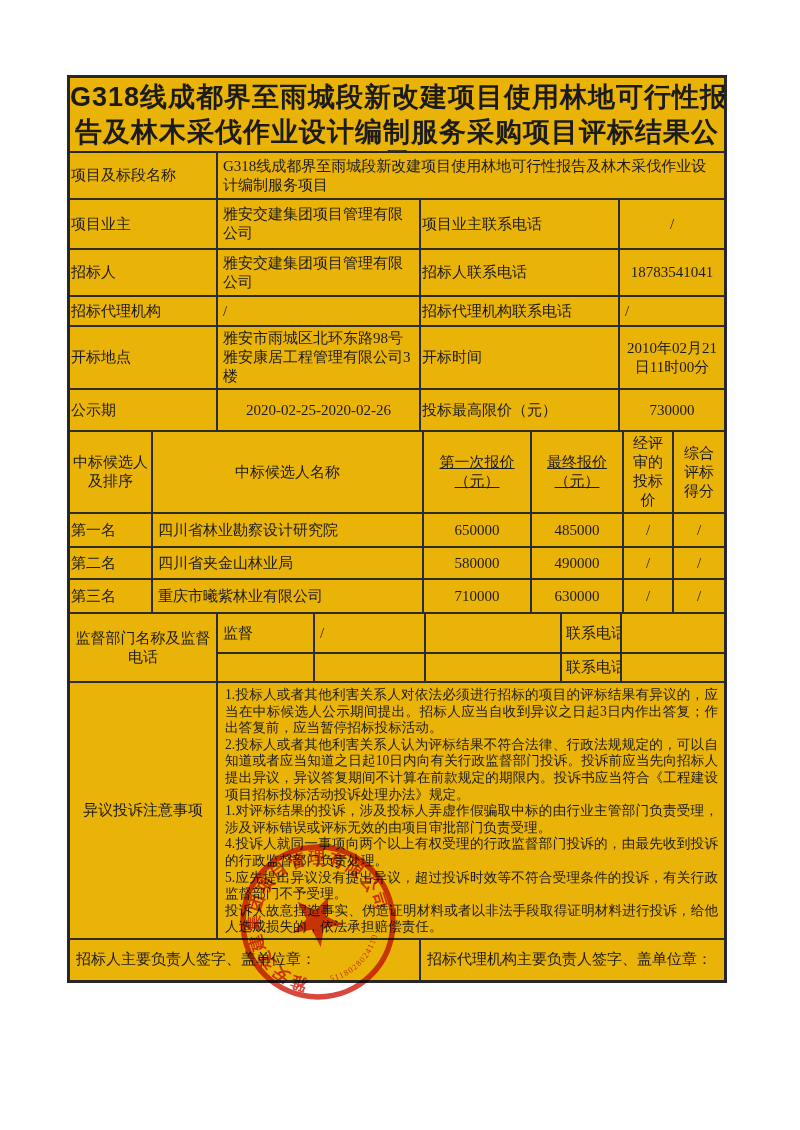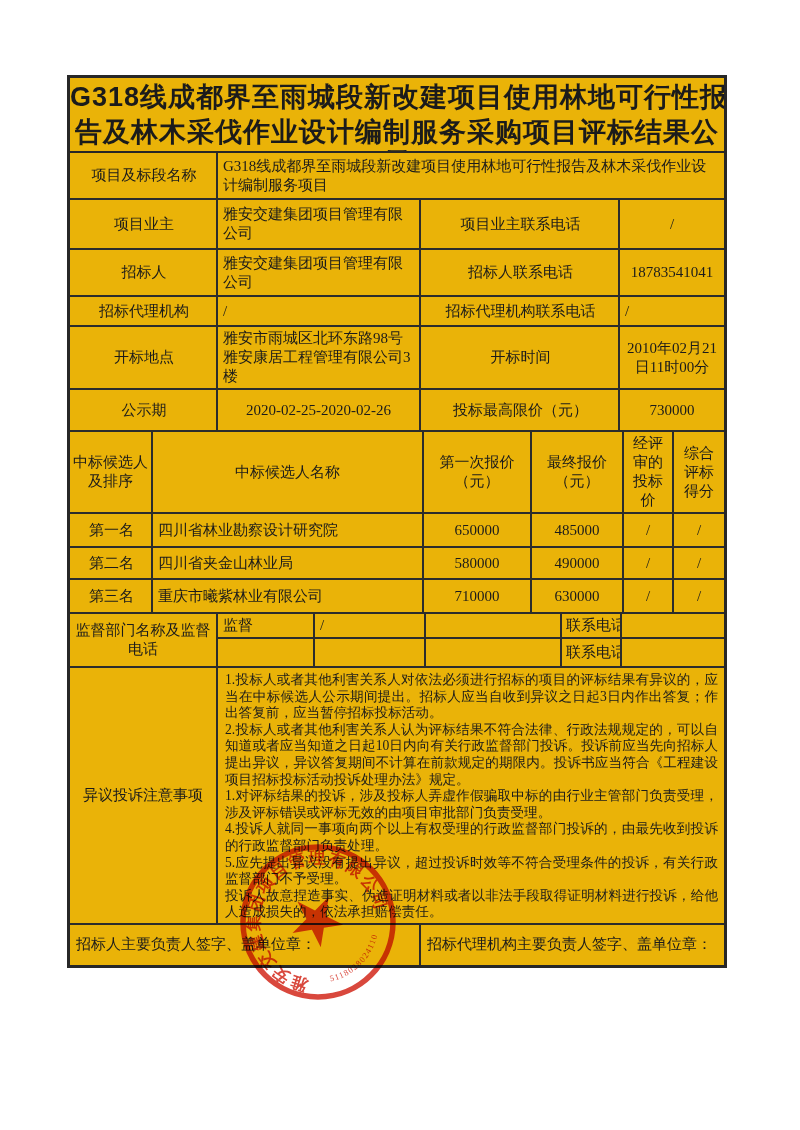--- a/index.html
+++ b/index.html
@@ -16,36 +16,36 @@
   .title-line { font-family:"Liberation Sans", sans-serif; font-weight:bold; font-size:27px; line-height:35px; letter-spacing:1px; white-space:nowrap; }
   .title-dash { height:7px; overflow:hidden; line-height:0; }
   .title-dash span { display:inline-block; font-family:"Liberation Sans", sans-serif; font-weight:bold; font-size:26px; line-height:26px; margin-top:-3px; }
 
   
   table { border-collapse:collapse; table-layout:fixed; width:100%; }
   td { border-right:2px solid #2c2c2c; border-bottom:2px solid #2c2c2c; font-size:15px; vertical-align:middle; padding:2px 5px; overflow:hidden; }
   td:last-child { border-right:none; }
   table.last tr:last-child td { border-bottom:none; }
   .c { text-align:center; }
-  .lab { padding-left:7px;text-align:center; }
+  .lab { padding-left:1px; }
 
   
   col.i1{width:147px} col.i2{width:203px} col.i3{width:199px} col.i4{width:105px}
   
   col.k1{width:82px} col.k2{width:271px} col.k3{width:108px} col.k4{width:92px} col.k5{width:50px} col.k6{width:51px}
   
   col.s1{width:147px} col.s2{width:97px} col.s3{width:111px} col.s4{width:136px} col.s5{width:60px} col.s6{width:103px}
   
   col.g1{width:350px} col.g2{width:304px}
 
   .h46{height:46px}.h50{height:50px}.h47{height:47px}.h30{height:30px}.h63{height:63px}.h42{height:42px}
-  .h60{height:60px}.h34{height:34px}.h32{height:32px}.h31{height:24px}.h29{height:29px}.h243{height:243px}.h40{height:40px}
+  .h60{height:60px}.h34{height:34px}.h32{height:32px}.h31{height:39px}.h29{height:29px}.h243{height:243px}.h40{height:40px}
 
   .cand-head td { text-align:center; font-size:15px; line-height:19px; padding:2px 3px; }
-  .pad-wide { padding-left:13px; padding-right:13px; }
+  .pad-wide { padding-left:13px; padding-right:13px;text-decoration:underline; }
   .rank-head { padding-left:8px; padding-right:8px; }
   .small-head { font-size:14.5px; padding:2px 2px; }
 
   .clip-phone { white-space:nowrap; overflow:hidden; padding-left:4px; padding-right:8px; }
 
   .notice-cell { vertical-align:middle; padding:4px 6px 2px 7px;border-radius:11px; }
   .notice-cell p { font-size:13.6px; line-height:16.6px; text-align:justify; }
   .sign-cell { font-size:15px; padding-left:6px; }
 
   

